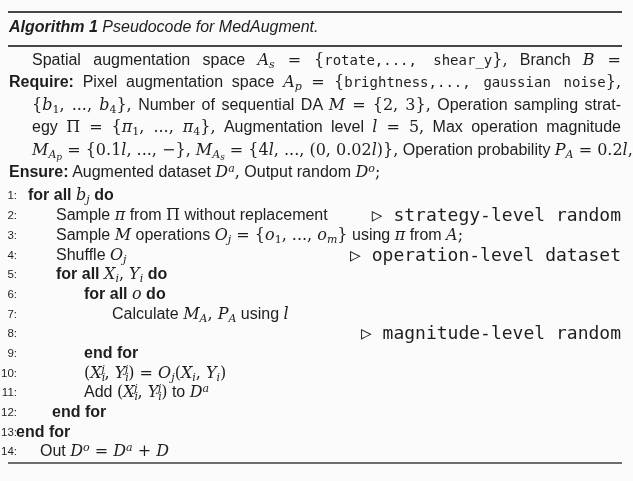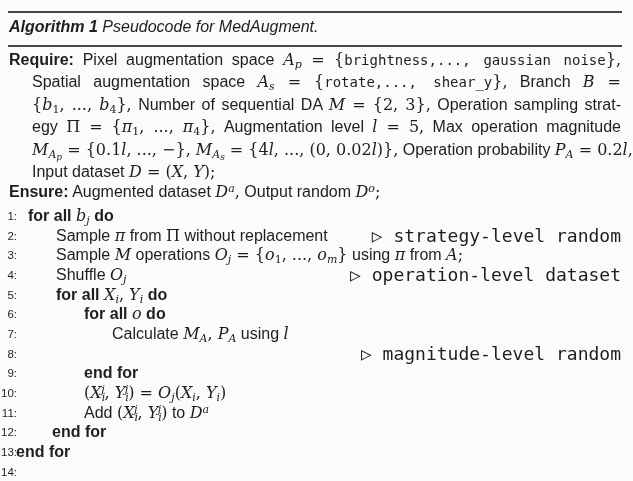--- a/index.html
+++ b/index.html
@@ -48,38 +48,37 @@
   .s-sub + .s-sup { margin-left:-4px; }
 </style>
 </head>
 <body style="--bg: #fbfbfb; --text: #1e1e1e; --rule: #474747; --rule_bottom: #6e6e6e;">
 
 <div class="page">
   <div class="rule top"></div>
   <div class="caption"><span class="s-b">Algorithm 1</span><span class="s-r"> Pseudocode for MedAugment.</span></div>
   <div class="rule mid"></div>
   <div class="require">
+      <div class="rline just hang"><span class="s-r">Spatial augmentation space </span><span class="s-m">A</span><span class="s-sub">s</span><span class="s-mr"> = {</span><span class="s-tt">rotate,..., shear_y</span><span class="s-mr">},</span><span class="s-r"> Branch </span><span class="s-m">B</span><span class="s-mr"> =</span></div>
       <div class="rline just"><span class="s-b">Require:</span><span class="s-r"> Pixel augmentation space </span><span class="s-m">A</span><span class="s-sub">p</span><span class="s-mr"> = {</span><span class="s-tt">brightness,..., gaussian noise</span><span class="s-mr">},</span></div>
-      <div class="rline just hang"><span class="s-r">Spatial augmentation space </span><span class="s-m">A</span><span class="s-sub">s</span><span class="s-mr"> = {</span><span class="s-tt">rotate,..., shear_y</span><span class="s-mr">},</span><span class="s-r"> Branch </span><span class="s-m">B</span><span class="s-mr"> =</span></div>
       <div class="rline just hang"><span class="s-mr">{</span><span class="s-m">b</span><span class="s-nsub">1</span><span class="s-mr">, ..., </span><span class="s-m">b</span><span class="s-nsub">4</span><span class="s-mr">},</span><span class="s-r"> Number of sequential DA </span><span class="s-m">M</span><span class="s-mr"> = {2, 3},</span><span class="s-r"> Operation sampling strat-</span></div>
       <div class="rline just hang"><span class="s-r">egy </span><span class="s-mr">Π = {</span><span class="s-m">π</span><span class="s-nsub">1</span><span class="s-mr">, ..., </span><span class="s-m">π</span><span class="s-nsub">4</span><span class="s-mr">},</span><span class="s-r"> Augmentation level </span><span class="s-m">l</span><span class="s-mr"> = 5,</span><span class="s-r"> Max operation magnitude</span></div>
       <div class="rline just hang"><span class="s-m">M</span><span class="s-sub">A</span><span class="s-ssub">p</span><span class="s-mr"> = {0.1</span><span class="s-m">l</span><span class="s-mr">, ..., −}, </span><span class="s-m">M</span><span class="s-sub">A</span><span class="s-ssub">s</span><span class="s-mr"> = {4</span><span class="s-m">l</span><span class="s-mr">, ..., (0, 0.02</span><span class="s-m">l</span><span class="s-mr">)},</span><span class="s-r"> Operation probability </span><span class="s-m">P</span><span class="s-sub">A</span><span class="s-mr"> = 0.2</span><span class="s-m">l</span><span class="s-mr">,</span></div>
-      <div class="rline hang"><span class="s-r">Input dataset </span><span class="s-m">D</span><span class="s-mr"> = (</span><span class="s-m">X</span><span class="s-mr">, </span><span class="s-m">Y</span><span class="s-mr">);</span></div>
     </div>
   <div class="ensure"><span class="s-b">Ensure:</span><span class="s-r"> Augmented dataset </span><span class="s-m">D</span><span class="s-sup">a</span><span class="s-mr">,</span><span class="s-r"> Output random </span><span class="s-m">D</span><span class="s-sup">o</span><span class="s-mr">;</span></div>
   <div class="lines">
       <div class="cl" style="padding-left: 28px;"><span class="num">1:</span><span class="lbody"><span class="s-b">for all </span><span class="s-m">b</span><span class="s-sub">j</span><span class="s-b"> do</span></span></div>
       <div class="cl" style="padding-left: 56px;"><span class="num">2:</span><span class="lbody"><span class="s-r">Sample </span><span class="s-m">π</span><span class="s-r"> from </span><span class="s-mr">Π</span><span class="s-r"> without replacement</span></span><span class="cmt">▷ strategy-level random</span></div>
       <div class="cl" style="padding-left: 56px;"><span class="num">3:</span><span class="lbody"><span class="s-r">Sample </span><span class="s-m">M</span><span class="s-r"> operations </span><span class="s-cal">O</span><span class="s-sub">j</span><span class="s-mr"> = {</span><span class="s-m">o</span><span class="s-nsub">1</span><span class="s-mr">, ..., </span><span class="s-m">o</span><span class="s-sub">m</span><span class="s-mr">}</span><span class="s-r"> using </span><span class="s-m">π</span><span class="s-r"> from </span><span class="s-m">A</span><span class="s-mr">;</span></span></div>
       <div class="cl" style="padding-left: 56px;"><span class="num">4:</span><span class="lbody"><span class="s-r">Shuffle </span><span class="s-cal">O</span><span class="s-sub">j</span></span><span class="cmt">▷ operation-level dataset</span></div>
       <div class="cl" style="padding-left: 56px;"><span class="num">5:</span><span class="lbody"><span class="s-b">for all </span><span class="s-m">X</span><span class="s-sub">i</span><span class="s-mr">, </span><span class="s-m">Y</span><span class="s-sub">i</span><span class="s-b"> do</span></span></div>
       <div class="cl" style="padding-left: 84px;"><span class="num">6:</span><span class="lbody"><span class="s-b">for all </span><span class="s-m">o</span><span class="s-b"> do</span></span></div>
       <div class="cl" style="padding-left: 112px;"><span class="num">7:</span><span class="lbody"><span class="s-r">Calculate </span><span class="s-m">M</span><span class="s-sub">A</span><span class="s-mr">, </span><span class="s-m">P</span><span class="s-sub">A</span><span class="s-r"> using </span><span class="s-m">l</span></span></div>
       <div class="cl" style="padding-left: 112px;"><span class="num">8:</span><span class="cmt">▷ magnitude-level random</span></div>
       <div class="cl" style="padding-left: 84px;"><span class="num">9:</span><span class="lbody"><span class="s-b">end for</span></span></div>
       <div class="cl" style="padding-left: 84px;"><span class="num">10:</span><span class="lbody"><span class="s-mr">(</span><span class="s-m">X</span><span class="s-sub">i</span><span class="s-sup">j</span><span class="s-mr">, </span><span class="s-m">Y</span><span class="s-sub">i</span><span class="s-sup">j</span><span class="s-mr">) = </span><span class="s-cal">O</span><span class="s-sub">j</span><span class="s-mr">(</span><span class="s-m">X</span><span class="s-sub">i</span><span class="s-mr">, </span><span class="s-m">Y</span><span class="s-sub">i</span><span class="s-mr">)</span></span></div>
       <div class="cl" style="padding-left: 84px;"><span class="num">11:</span><span class="lbody"><span class="s-r">Add </span><span class="s-mr">(</span><span class="s-m">X</span><span class="s-sub">i</span><span class="s-sup">j</span><span class="s-mr">, </span><span class="s-m">Y</span><span class="s-sub">i</span><span class="s-sup">j</span><span class="s-mr">)</span><span class="s-r"> to </span><span class="s-m">D</span><span class="s-sup">a</span></span></div>
       <div class="cl" style="padding-left: 52px;"><span class="num">12:</span><span class="lbody"><span class="s-b">end for</span></span></div>
       <div class="cl" style="padding-left: 16px;"><span class="num">13:</span><span class="lbody"><span class="s-b">end for</span></span></div>
-      <div class="cl" style="padding-left: 40px;"><span class="num">14:</span></div>
+      <div class="cl" style="padding-left: 40px;"><span class="num">14:</span><span class="lbody"><span class="s-r">Out </span><span class="s-m">D</span><span class="s-sup">o</span><span class="s-mr"> = </span><span class="s-m">D</span><span class="s-sup">a</span><span class="s-mr"> + </span><span class="s-m">D</span></span></div>
     </div>
   <div class="rule bottom"></div>
 </div>
 
 </body></html>

